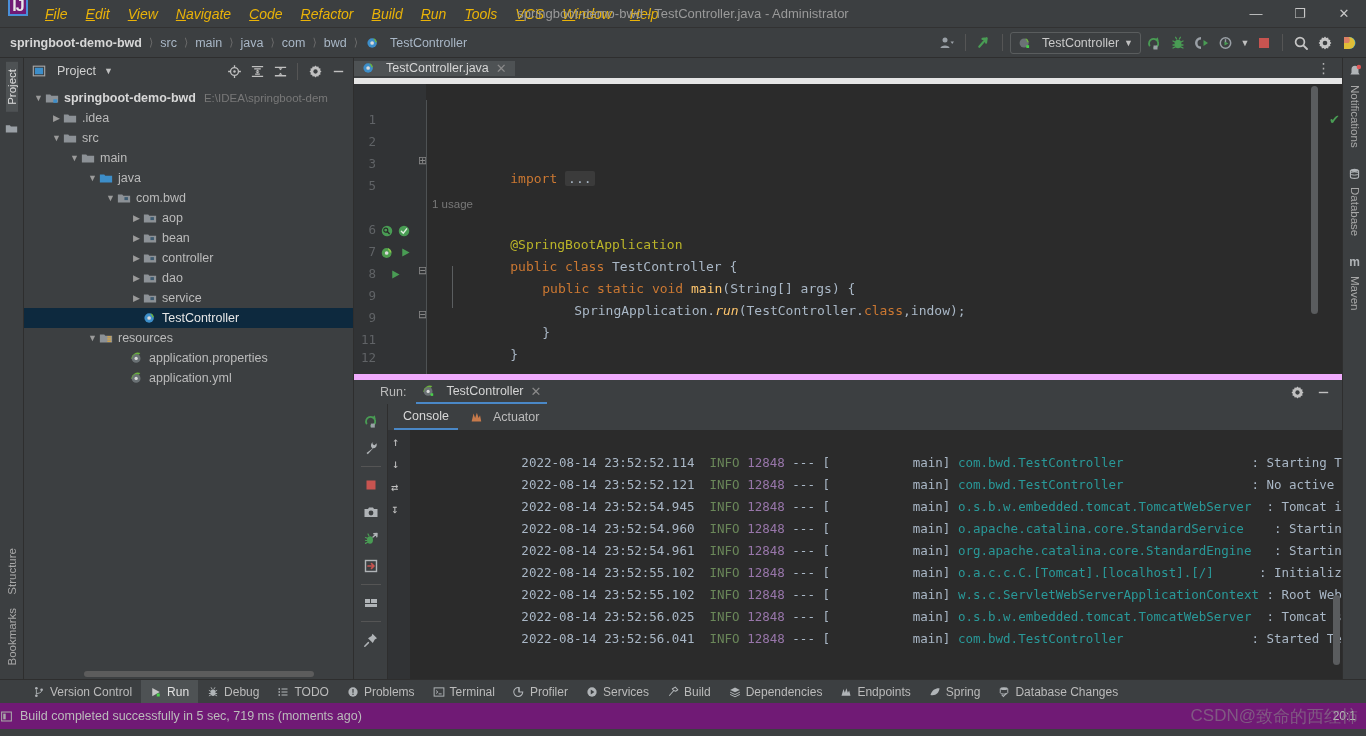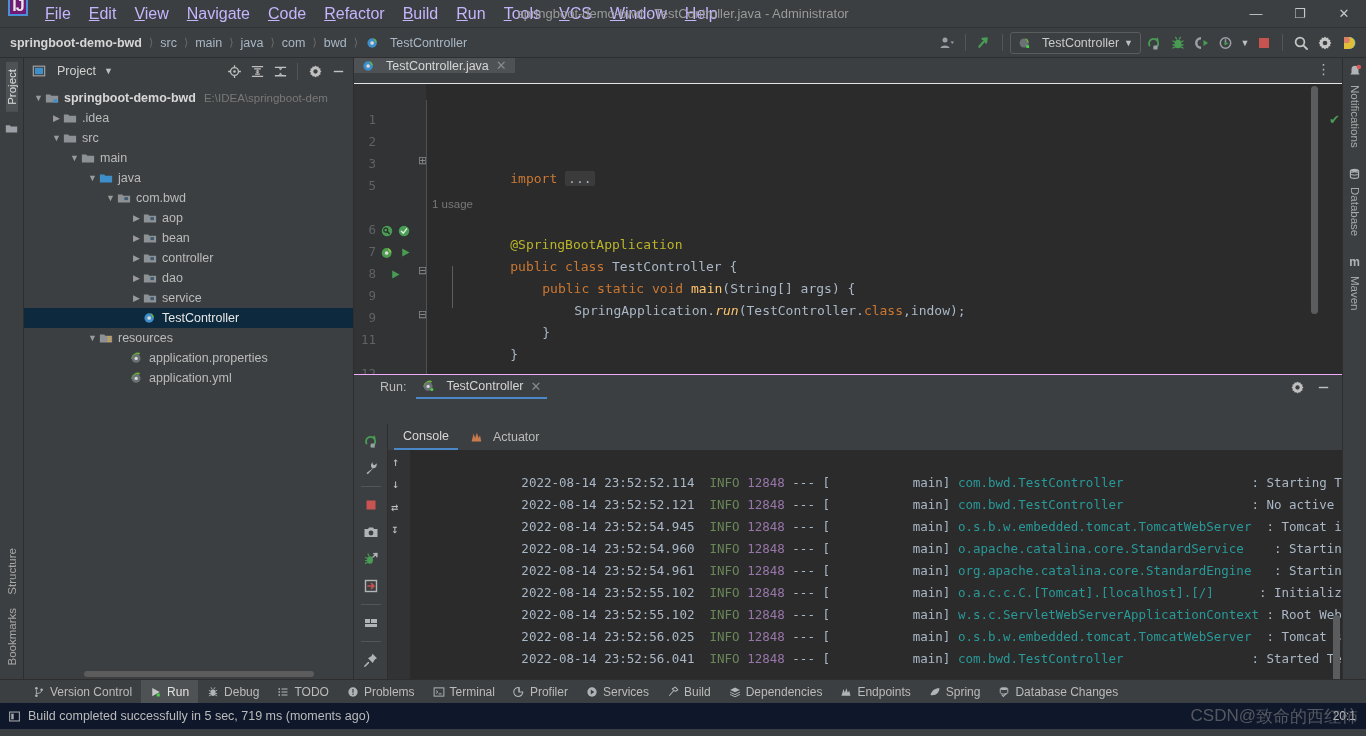--- a/index.html
+++ b/index.html
@@ -16,21 +16,21 @@
     height:28px; background:#3c3f41; display:flex; align-items:center;
     border-bottom:1px solid #323232; position:relative;
   }
   #idea-logo {
     width:20px;height:20px;margin:0 8px 16px 8px;border:2px solid #4a90d9;
     background:#701a75;color:#e8e8e8;font-size:16px;font-weight:bold;
     display:flex;align-items:center;justify-content:center;letter-spacing:-1px;
     flex:0 0 auto;
   }
   #menubar { display:flex; align-items:center; }
-  .menu-item { padding:4px 9px; color:#c4b5fd; font-size:16px; cursor:default; }
+  .menu-item { padding:4px 9px; color:#eab308; font-size:14px; cursor:default;font-style:italic; }
   .menu-item u { text-decoration:underline; }
   #window-title {
     position:absolute; left:0; right:0; text-align:center;
     color:#9a9a9a; font-size:13px; pointer-events:none;
   }
   #win-controls { margin-left:auto; display:flex; align-items:center; z-index:3; }
   .win-btn { width:44px;height:28px;display:flex;align-items:center;justify-content:center;
              color:#c8c8c8;font-size:13px; }
 
   
@@ -77,22 +77,22 @@
   .trow.sel { background:#0d293e; }
   .arrow { width:13px; text-align:center; color:#9a9a9a; font-size:9px; flex:0 0 13px; }
   .ficon { margin-right:5px; display:inline-flex; flex:0 0 auto; }
   .tpath { color:#787878; margin-left:8px; font-size:11.5px; }
   .tbold { font-weight:bold; color:#d7d7d7; }
   #tree-hscroll { position:absolute; left:60px; bottom:2px; height:6px; width:230px;
                   background:#5c5c5c; border-radius:3px; }
 
   
   #editor-col { flex:1; display:flex; flex-direction:column; min-width:0; }
-  #tabbar { height:26px; background:#3c3f41; display:flex; align-items:flex-start;
-            border-bottom:1px solid #e5e5e5; }
+  #tabbar { height:26px; background:#3c3f41; display:flex; align-items:center;
+            border-bottom:6px solid #e5e5e5; }
   #tab-active { display:flex;align-items:center;gap:5px;padding:0 8px;background:#4e5254;
                 font-size:12.5px;color:#d6d6d6; }
   .tab-close { color:#8a8a8a; font-size:13px; margin-left:2px; }
   #tabbar-right { margin-left:auto; display:flex; align-items:center; padding-right:7px; }
   #editor { flex:1; background:#2b2b2b; display:flex; position:relative; overflow:hidden; }
   #gutter { width:72px; flex:0 0 72px; background:#313335; position:relative; }
   .ln { position:absolute; right:50px; font-size:12.5px; color:#606366;
         font-family:"DejaVu Sans Mono", monospace; }
   .gmark { position:absolute; }
   #code { flex:1; position:relative; padding-left:6px; }
@@ -106,21 +106,21 @@
   .mi { color:#ffc66d; font-style:italic; }
   .usage { color:#787878; font-size:11.5px; font-family:"Liberation Sans",sans-serif; }
   .fold { color:#888; font-size:11px; }
   .importdots { background:#3b3b3b; color:#a9b7c6; padding:0 3px; border-radius:2px; }
   #editor-scroll { position:absolute; right:10px; top:2px; width:7px; height:228px;
                    background:#5a5c5e; border-radius:4px; }
   #right-gutter { width:14px; flex:0 0 14px; background:#2b2b2b; position:relative; }
 
   
   #runpanel { height:305px; background:#3c3f41; display:flex; flex-direction:column;
-              border-top:1px solid #f0abfc;gap:25px; }
+              border-top:6px solid #f0abfc; }
   #run-header { height:24px; display:flex; align-items:center; padding-left:26px;
                 font-size:12.5px; }
   #run-header .label { color:#bbbbbb; margin-right:10px; }
   #run-tab { display:flex;align-items:center;gap:5px; height:24px; padding:0 6px;
              border-bottom:2px solid #4a88c7; color:#d4d4d4; }
   #run-header-right { margin-left:auto; display:flex; align-items:center; gap:4px; padding-right:8px; }
   #run-body { flex:1; display:flex; min-height:0; }
   #run-toolbar { width:34px; flex:0 0 34px; background:#3c3f41; display:flex;
                  flex-direction:column; align-items:center; padding-top:5px; gap:3px;
                  border-right:1px solid #2e2e2e; }
@@ -147,22 +147,22 @@
   #console-gutter { position:absolute; left:0; top:0; bottom:0; width:22px; background:#313335; }
 
   
   #toolwin-bar {
     height:24px; background:#3c3f41; display:flex; align-items:center;
     border-top:1px solid #2e2e2e; padding-left:24px; font-size:12px;
   }
   .tw { display:flex; align-items:center; gap:5px; padding:0 9px; height:24px; color:#bbbbbb; }
   .tw.sel { background:#4e5254; color:#e0e0e0; }
   #statusbar {
-    height:26px; background:#0f172a; display:flex; align-items:center;
-    padding-left:8px; font-size:12.5px; color:#bbbbbb; position:relative;
+    height:26px; background:#701a75; display:flex; align-items:center;
+    font-size:12.5px; color:#bbbbbb; position:relative;
   }
   #status-right { margin-left:auto; display:flex; align-items:center; gap:14px;
                   padding-right:10px; font-size:12px; color:#bbbbbb; }
   #watermark {
     position:absolute; right:8px; top:0; height:26px; display:flex; align-items:center;
     color:#8d8d8d; font-size:17px; opacity:.55; pointer-events:none; letter-spacing:0px;
   }
   #watermark .cn { font-size:17px; }
   .svgico { display:block; }
 </style>
@@ -550,21 +550,21 @@
         <span class="ln" style="top:28px">1</span>
         <span class="ln" style="top:50px">2</span>
         <span class="ln" style="top:72px">3</span>
         <span class="ln" style="top:94px">5</span>
         <span class="ln" style="top:138px">6</span>
         <span class="ln" style="top:160px">7</span>
         <span class="ln" style="top:182px">8</span>
         <span class="ln" style="top:204px">9</span>
         <span class="ln" style="top:226px">9</span>
         <span class="ln" style="top:248px">11</span>
-        <span class="ln" style="top:282px">12</span>
+        <span class="ln" style="top:266px">12</span>
 
         <span class="gmark" style="left:26px;top:140px">
           <svg class="svgico" width="14" height="14" viewBox="0 0 16 16">
             <circle cx="8" cy="8" r="6" fill="#499c54"></circle>
             <circle cx="6.6" cy="7" r="2.3" fill="none" stroke="#2b2b2b" stroke-width="1.3"></circle>
             <path d="M8.3 8.7 L11 11.4" stroke="#2b2b2b" stroke-width="1.6"></path>
           </svg>
         </span>
         <span class="gmark" style="left:43px;top:140px">
           <svg class="svgico" width="14" height="14" viewBox="0 0 16 16">

